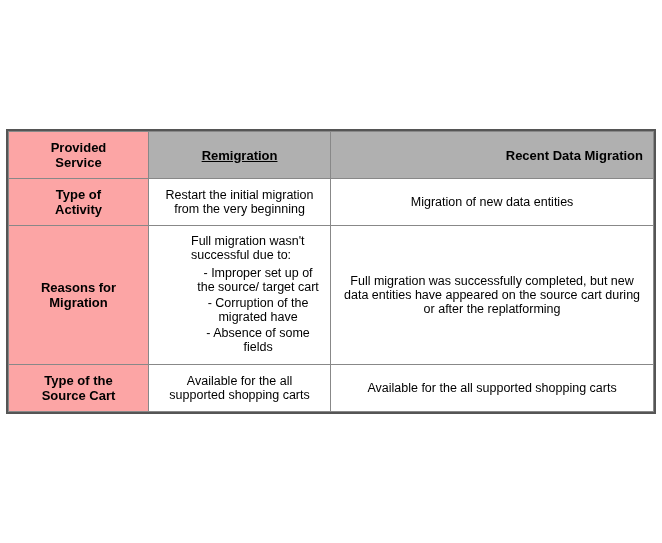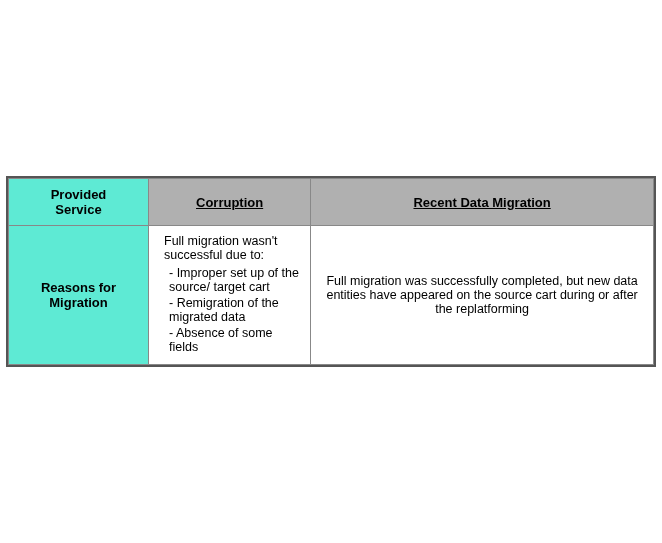--- a/index.html
+++ b/index.html
@@ -39,44 +39,46 @@
       background-color: #b0b0b0;
       font-weight: bold;
       font-size: 13px;
     }
 
     .col-header.remigration {
       text-decoration: underline;
     }
 
     .col-header.recent {
-      text-decoration: underline;
+      text-align: right;
     }
 
     .row-label {
-      background-color: #5eead4;
+      background-color: #fca5a5;
       font-weight: bold;
       font-size: 13px;
       width: 140px;
     }
 
     .content-cell {
       background-color: #fff;
       font-size: 12.5px;
     }
 
     .reasons-list {
       text-align: left;
       padding-left: 5px;
+      margin-left: 27px;
     }
 
     .reasons-list ul {
       list-style: none;
       padding-left: 5px;
       margin-top: 4px;
+      text-align: center;
     }
 
     .reasons-list ul li::before {
       content: "- ";
     }
 
     .reasons-list ul li {
       margin-bottom: 2px;
     }
 
@@ -90,46 +92,70 @@
 
 <div class="table-wrapper">
   <table>
     <thead>
       <tr>
         <th class="col-header row-label">
           <span style="white-space: pre-line;">Provided
 Service</span>
         </th>
         <th class="col-header remigration">
-          <span>Corruption</span>
+          <span>Remigration</span>
         </th>
         <th class="col-header recent">
           <span>Recent Data Migration</span>
         </th>
       </tr>
     </thead>
     <tbody>
 
+      <tr>
+        <td class="row-label">
+          <span style="white-space: pre-line;">Type of
+Activity</span>
+        </td>
+        <td class="content-cell">
+          <span>Restart the initial migration from the very beginning</span>
+        </td>
+        <td class="content-cell">
+          <span>Migration of new data entities</span>
+        </td>
+      </tr>
 
       <tr>
         <td class="row-label">
           <span>Reasons for<br>Migration</span>
         </td>
         <td class="content-cell">
           <div class="reasons-list">
             <span class="reasons-intro">Full migration wasn't successful due to:</span>
             <ul>
               <li>Improper set up of the source/ target cart</li>
-              <li>Remigration of the migrated data</li>
+              <li>Corruption of the migrated have</li>
               <li>Absence of some fields</li>
             </ul>
           </div>
         </td>
         <td class="content-cell">
           <span>Full migration was successfully completed, but new data entities have appeared on the source cart during or after the replatforming</span>
         </td>
       </tr>
 
 
+      <tr>
+        <td class="row-label">
+          <span style="white-space: pre-line;">Type of the
+Source Cart</span>
+        </td>
+        <td class="content-cell">
+          <span>Available for the all supported shopping carts</span>
+        </td>
+        <td class="content-cell">
+          <span>Available for the all supported shopping carts</span>
+        </td>
+      </tr>
 
     </tbody>
   </table>
 </div>
 
 </body></html>

